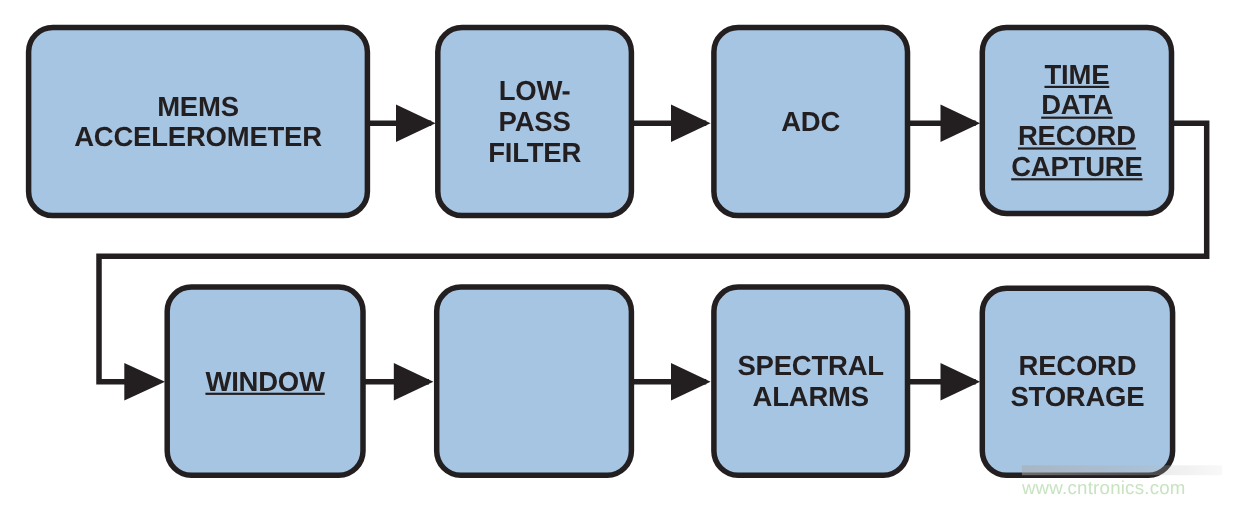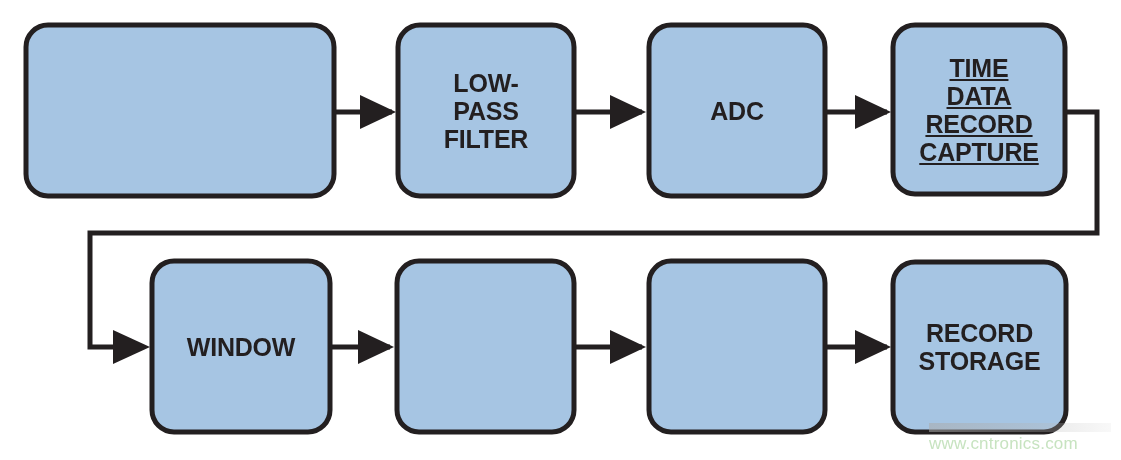--- a/index.html
+++ b/index.html
@@ -103,35 +103,39 @@
       <rect x="152" y="261" width="178" height="171" rx="22" ry="22"></rect>
 
       <rect x="397" y="261" width="177" height="171" rx="22" ry="22"></rect>
 
       <rect x="649" y="261" width="176" height="171" rx="22" ry="22"></rect>
 
       <rect x="893" y="262" width="173" height="170" rx="22" ry="22"></rect>
     </g>
   </svg>
 
+  <div class="block-label" style="left:26px; top:25px; width:308px; height:171px;">MEMS
+ACCELEROMETER</div>
 
   <div class="block-label" style="left:649px; top:25px; width:176px; height:171px;">ADC</div>
 
   <div class="block-label" style="left:398px; top:25px; width:176px; height:171px;">LOW-
 PASS
 FILTER</div>
 
   <div class="block-label" style="left:893px; top:25px; width:172px; height:169px;text-decoration:underline;">TIME
 DATA
 RECORD
 CAPTURE</div>
 
-  <div class="block-label" style="left:152px; top:261px; width:178px; height:171px;">WINDOW</div>
+  <div class="block-label" style="left:152px; top:261px; width:178px; height:171px;text-decoration:underline;">WINDOW</div>
 
 
+  <div class="block-label" style="left:649px; top:261px; width:176px; height:171px;">SPECTRAL
+ALARMS</div>
 
   <div class="block-label" style="left:893px; top:262px; width:173px; height:170px;">RECORD
 STORAGE</div>
 
   <div class="watermark-bar" style="left:929px; top:423px; width:182px; height:9px;"></div>
   <div class="watermark" style="left:929px; top:434px;">www.cntronics.com</div>
 
 </div>
 
 </body></html>

